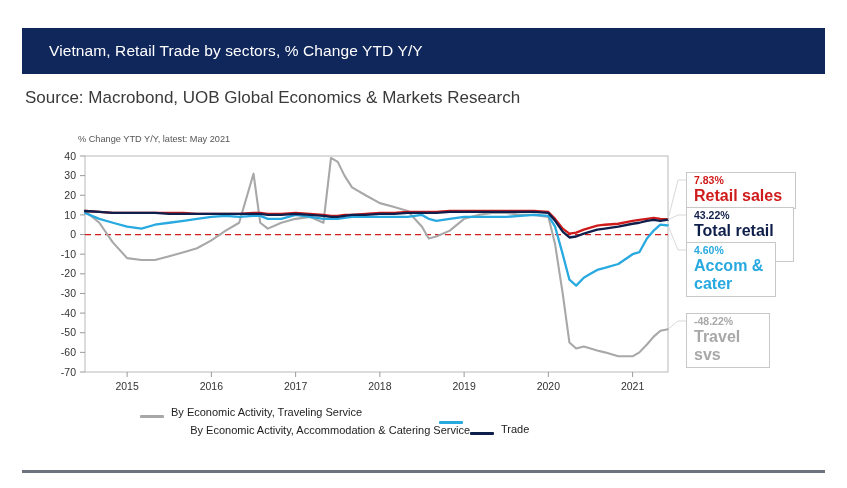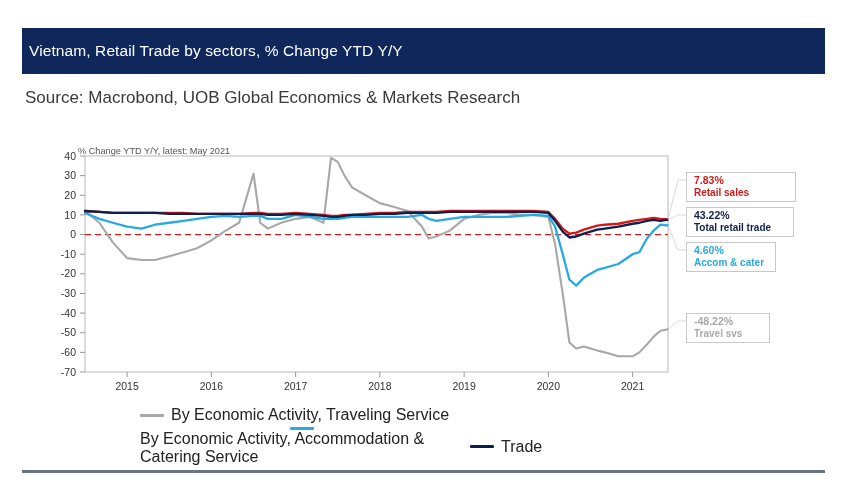--- a/index.html
+++ b/index.html
@@ -6,40 +6,40 @@
   body{
     width:847px;height:488px;background:#ffffff;
     font-family:"Liberation Sans", sans-serif;
     overflow:hidden;position:relative;
   }
   .header-band{
     position:absolute;left:22px;top:28px;width:803px;height:46px;
     background:#10275c;display:flex;align-items:center;
   }
   .header-title{
-    color:#ffffff;font-size:15.5px;padding-left:7px;letter-spacing:.1px;
+    color:#ffffff;font-size:15.5px;padding-left:27px;letter-spacing:.1px;
   }
   .source-line{
     position:absolute;left:25px;top:88px;font-size:17px;color:#3a3a3a;
   }
   .chart-wrap{position:absolute;left:0;top:120px;width:847px;height:290px;}
   .subtitle{
-    position:absolute;left:78px;top:14px;font-size:9.2px;color:#555;margin-top:12px;
+    position:absolute;left:78px;top:14px;font-size:9.2px;color:#555;
   }
   svg{display:block;}
   .ann-box{
     position:absolute;border:1px solid #c8c8c8;background:#fff;
     box-sizing:border-box;padding:2px 6px 3px 7px;line-height:1.12;
   }
   .ann-val{font-size:10.5px;font-weight:bold;display:block;}
-  .ann-lab{font-size:10px;font-weight:bold;display:block;}
+  .ann-lab{font-size:16px;font-weight:bold;display:block;}
   .red{color:#d01b1b;} .navy{color:#0f1f4b;} .cyan{color:#28a9e0;} .grey{color:#a8a8a8;}
   .legend{position:absolute;left:0;top:406px;width:847px;}
   .legend-row{display:flex;padding-left:140px;margin-bottom:3px;align-items:center;}
-  .legend-item{display:flex;align-items:center;font-size:16px;color:#222;}
+  .legend-item{display:flex;align-items:flex-end;font-size:11px;color:#222;}
   .swatch{width:24px;height:3px;margin-right:7px;border-radius:1px;}
   .footer-rule{
     position:absolute;left:22px;top:470px;width:803px;height:3px;background:#6d7480;
   }
 </style>
 </head>
 <body>
 
 <div class="header-band">
   <div class="header-title">Vietnam, Retail Trade by sectors, % Change YTD Y/Y</div>

